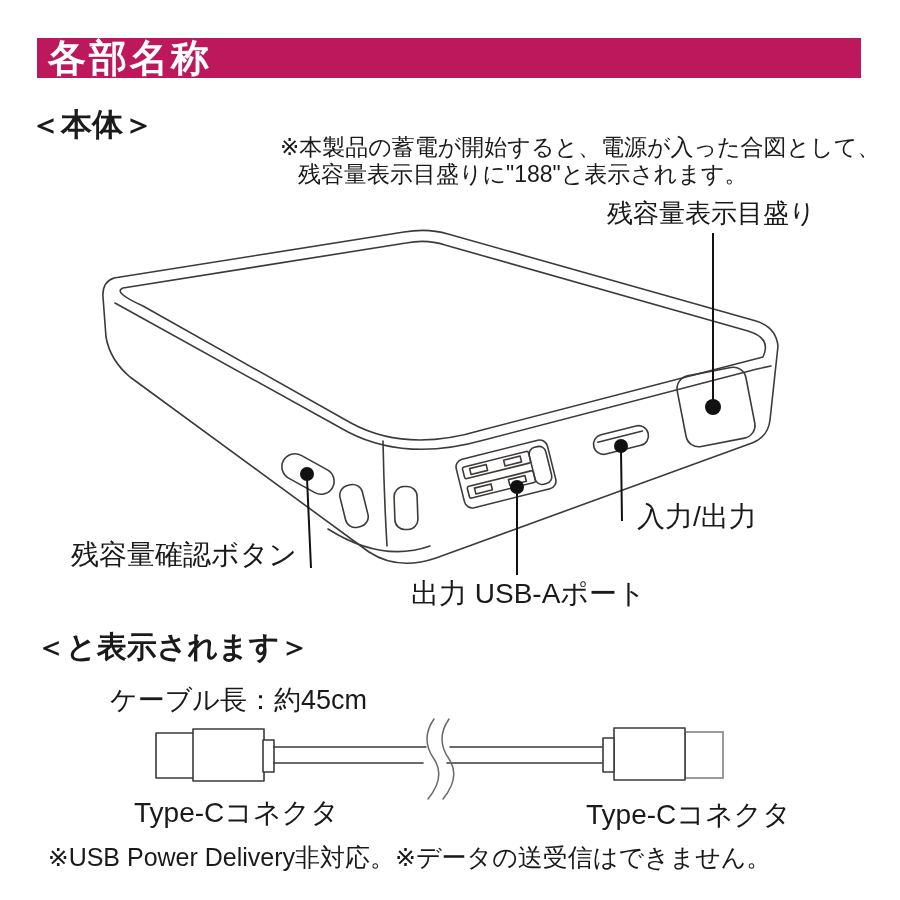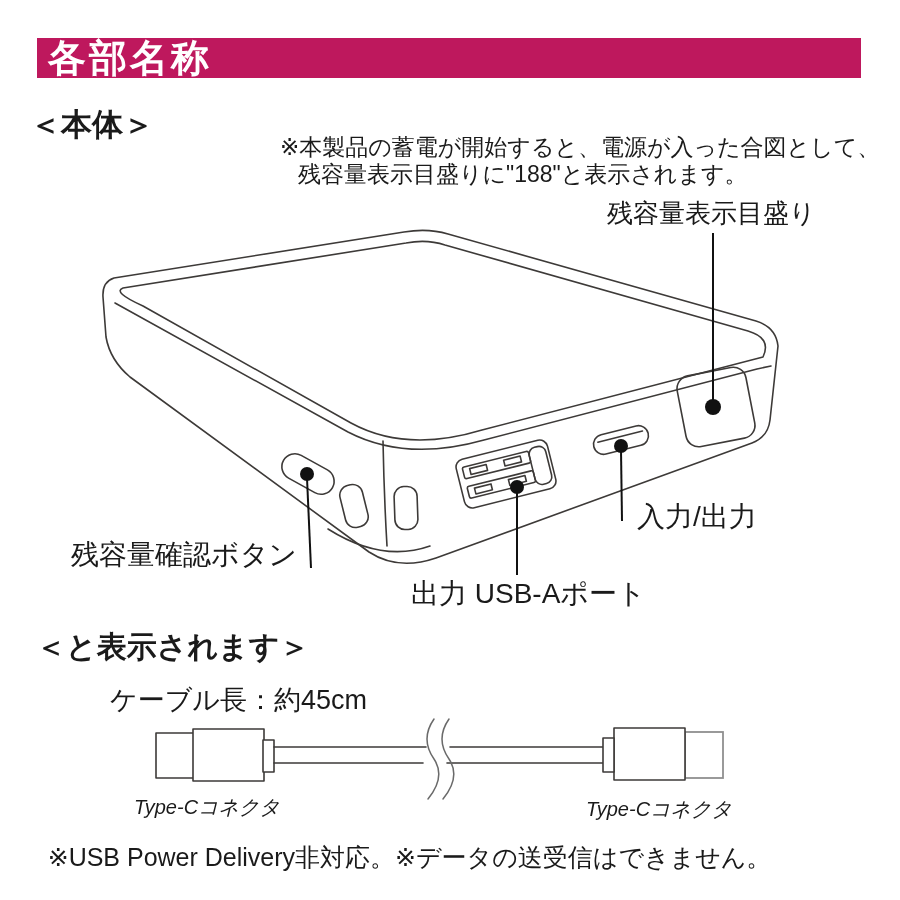--- a/index.html
+++ b/index.html
@@ -13,21 +13,21 @@
     background:#be185d;display:flex;align-items:center;
   }
   #header-band .title{
     color:#ffffff;font-size:38px;font-weight:bold;letter-spacing:3px;
     padding-left:11px;line-height:57px;
   }
   .section-heading{font-size:30px;font-weight:bold;letter-spacing:0px;}
   .note{font-size:23px;line-height:27px;letter-spacing:0px;}
   .callout{font-size:28px;line-height:27px;}
   .cable-text{font-size:27px;}
-  .connector-label{font-size:20px;font-style:italic;}
+  .connector-label{font-size:28px;}
   .footnote{font-size:25px;text-align:center;width:819px;left:0;}
   svg{position:absolute;left:0;top:0;}
   .art{stroke:#3d3a38;stroke-width:1.6;fill:none;stroke-linejoin:round;stroke-linecap:round;}
   .artfill{stroke:#3d3a38;stroke-width:1.6;fill:#ffffff;stroke-linejoin:round;}
   .callout-line{stroke:#111111;stroke-width:2;fill:none;}
   .dot{fill:#111111;stroke:none;}
   .graytip{stroke:#8f8f8f;stroke-width:1.8;fill:#ffffff;}
   .squiggle{stroke:#6a6a6a;stroke-width:1.5;fill:none;stroke-linecap:round;}
 </style>
 </head>

